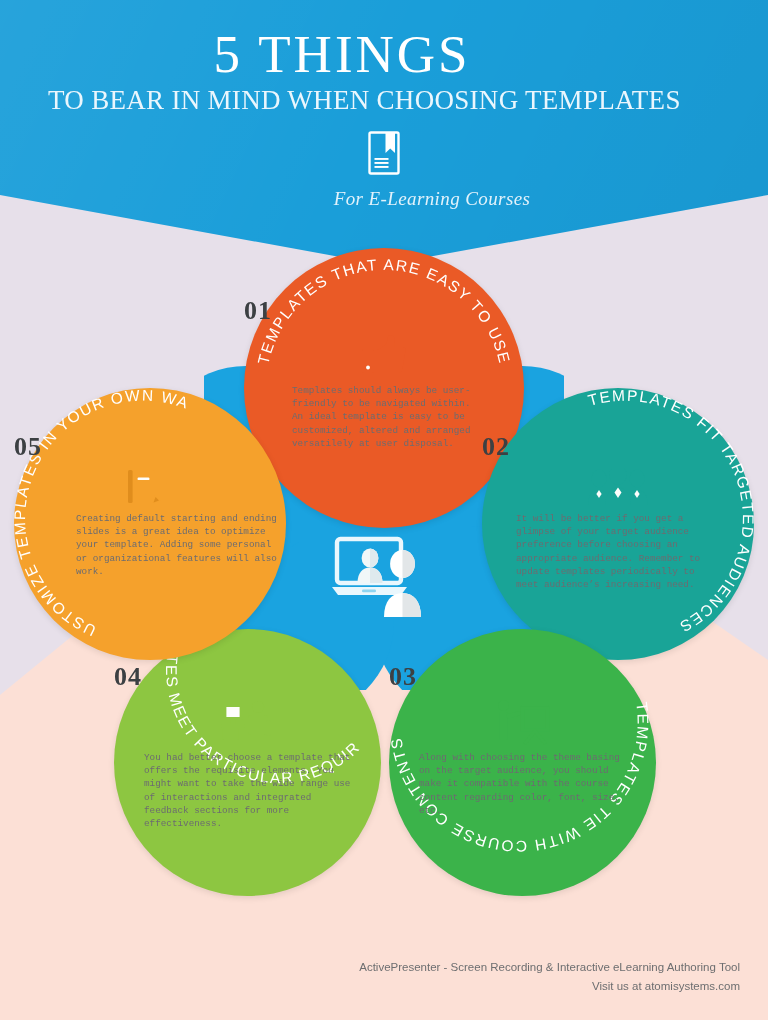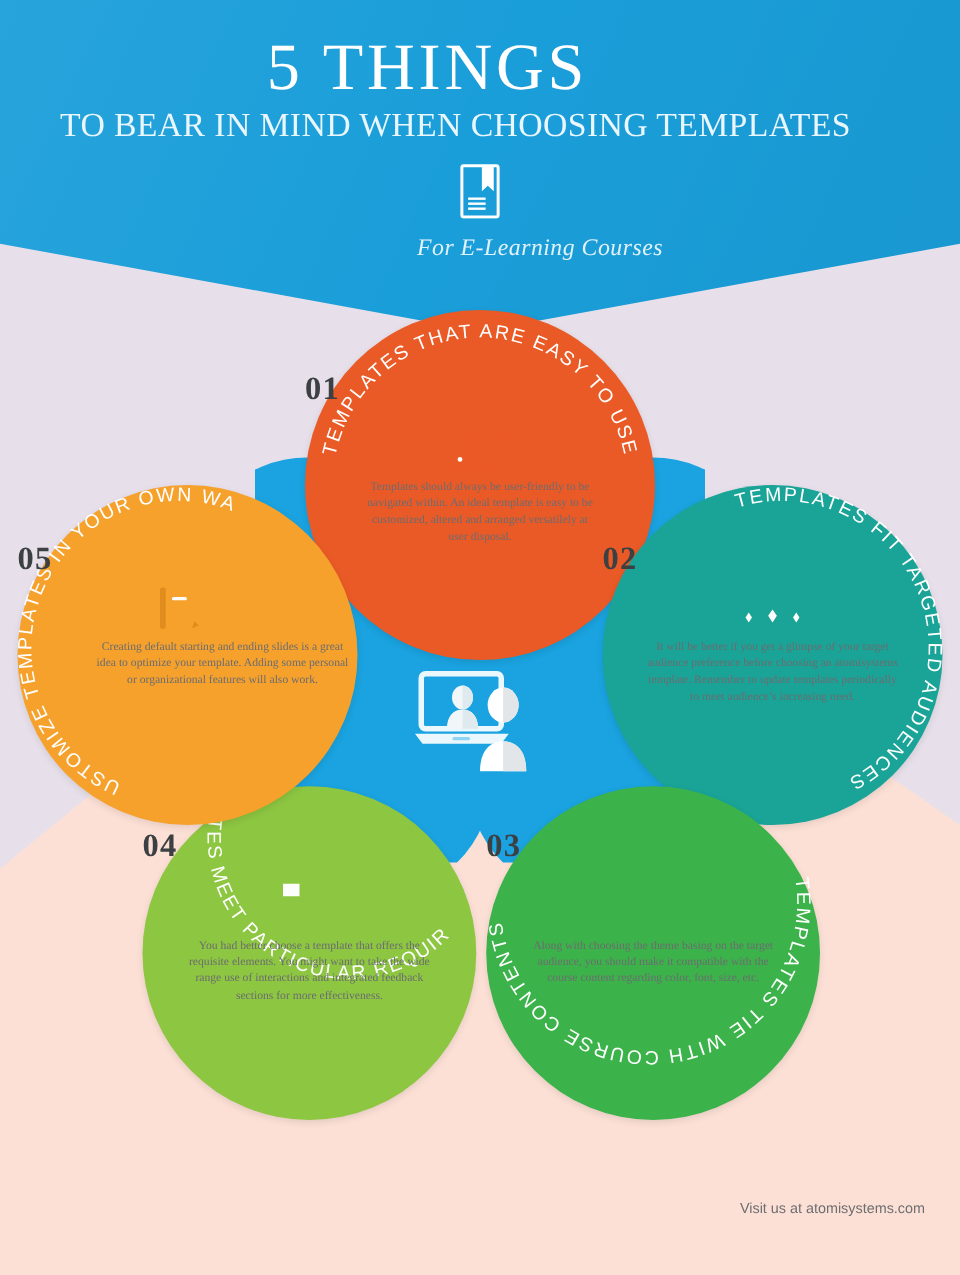--- a/index.html
+++ b/index.html
@@ -34,22 +34,22 @@
   
   .hub{position:absolute;left:204px;top:330px;width:360px;height:360px;}
   .center-illus{position:absolute;left:331px;top:535px;width:118px;height:85px;}
 
   
   .petal{position:absolute;border-radius:50%;}
   .ring{position:absolute;inset:0;border-radius:50%;}
   .num{position:absolute;width:100%;text-align:left;
        font-family:"Liberation Serif", serif;font-weight:bold;color:#3c4043;font-size:26px;letter-spacing:1px;}
   .glyph{position:absolute;width:100%;text-align:center;}
-  .body-txt{position:absolute;font-family:Liberation Serif, serif;color:#6c6c70;
-            font-size:9.3px;line-height:1.42;text-align:center;}
+  .body-txt{position:absolute;font-family:Liberation Mono, monospace;color:#6c6c70;
+            font-size:9.3px;line-height:1.42;}
   .arc-svg{position:absolute;inset:0;overflow:visible;}
   .arc-svg text{font-family:"Liberation Sans", sans-serif;fill:#ffffff;
                 font-size:15.5px;letter-spacing:1.6px;}
 
   
   .atomi-wrap{position:absolute;left:40px;top:952px;width:200px;height:48px;}
   .atomi-word{position:absolute;left:62px;top:-2px;font-family:"Liberation Sans", sans-serif;
               font-size:40px;letter-spacing:2px;color:#76787a;line-height:48px;}
   .foot-txt{position:absolute;right:28px;top:958px;text-align:right;
             font-family:"Liberation Sans", sans-serif;color:#6d6e70;font-size:11.5px;line-height:1.65;}
@@ -130,21 +130,21 @@
         <path d="M1 37 C1 27 5.6 22 12 22 C18.4 22 23 27 23 37 Z" fill="#19a497"></path>
         <ellipse cx="50" cy="10.5" rx="7.6" ry="9" fill="#19a497"></ellipse>
         <path d="M39 37 C39 27 43.6 22 50 22 C56.4 22 61 27 61 37 Z" fill="#19a497"></path>
         <ellipse cx="31" cy="7" rx="8.6" ry="10" fill="#19a497"></ellipse>
         <path d="M18.5 37 C18.5 25.5 24 19.5 31 19.5 C38 19.5 43.5 25.5 43.5 37 Z" fill="#19a497"></path>
         <path d="M31 19.5 L27.5 24.5 L31 30 L34.5 24.5 Z" fill="#fdfdfb"></path>
         <path d="M12 22 L9.4 26 L12 30 L14.6 26 Z" fill="#fdfdfb"></path>
         <path d="M50 22 L47.4 26 L50 30 L52.6 26 Z" fill="#fdfdfb"></path>
       </svg>
     </div>
-    <div class="body-txt" style="left:34px;top:124px;width:204px;">It will be better if you get a glimpse of your target audience preference before choosing an atomisystems template. Remember to update templates periodically to meet audience’s increasing need.</div>
+    <div class="body-txt" style="left:34px;top:124px;width:204px;">It will be better if you get a glimpse of your target audience preference before choosing an appropriate audience. Remember to update templates periodically to meet audience’s increasing need.</div>
   </div>
 
   <div class="petal" style="left:389px;top:629px;width:267px;height:267px;">
     <div class="ring" style="background:#3bb34a;box-shadow:0 2px 6px rgba(0,0,0,0.10);"></div>
     <div class="inner" style="left:34px;top:34px;width:199px;height:199px;"></div>
     <svg class="arc-svg" viewBox="0 0 267 267">
       <defs>
           <path id="arc3" d="M 247.5 76.5 A 113 113 0 0 1 12.5 110" fill="none"></path>
         </defs>
       <text><textPath href="#arc3" startOffset="50%" text-anchor="middle">TEMPLATES TIE WITH COURSE CONTENTS</textPath></text>
@@ -221,16 +221,17 @@
     <ellipse cx="71.5" cy="29" rx="12.4" ry="14" fill="#ffffff"></ellipse>
     <path d="M53 82 C53 66 60.5 58 71.5 58 C82.5 58 90 66 90 82 Z" fill="#ffffff"></path>
     <path d="M71.5 15 A12.4 14 0 0 1 71.5 43 Z" fill="#e2e6e8"></path>
     <path d="M71.5 58 C82.5 58 90 66 90 82 H71.5 Z" fill="#e2e6e8"></path>
     <path d="M39 13.4 A8.4 9.6 0 0 1 39 32.6 Z" fill="#dfeaee"></path>
     <path d="M39 32.5 C46.4 32.5 51.5 38 51.5 48 H39 Z" fill="#dfeaee"></path>
   </svg>
 
 
   <div class="foot-txt">
+    <div>ActivePresenter - Screen Recording &amp; Interactive eLearning Authoring Tool</div>
     <div>Visit us at atomisystems.com</div>
   </div>
 
 </div>
 
 </body></html>

